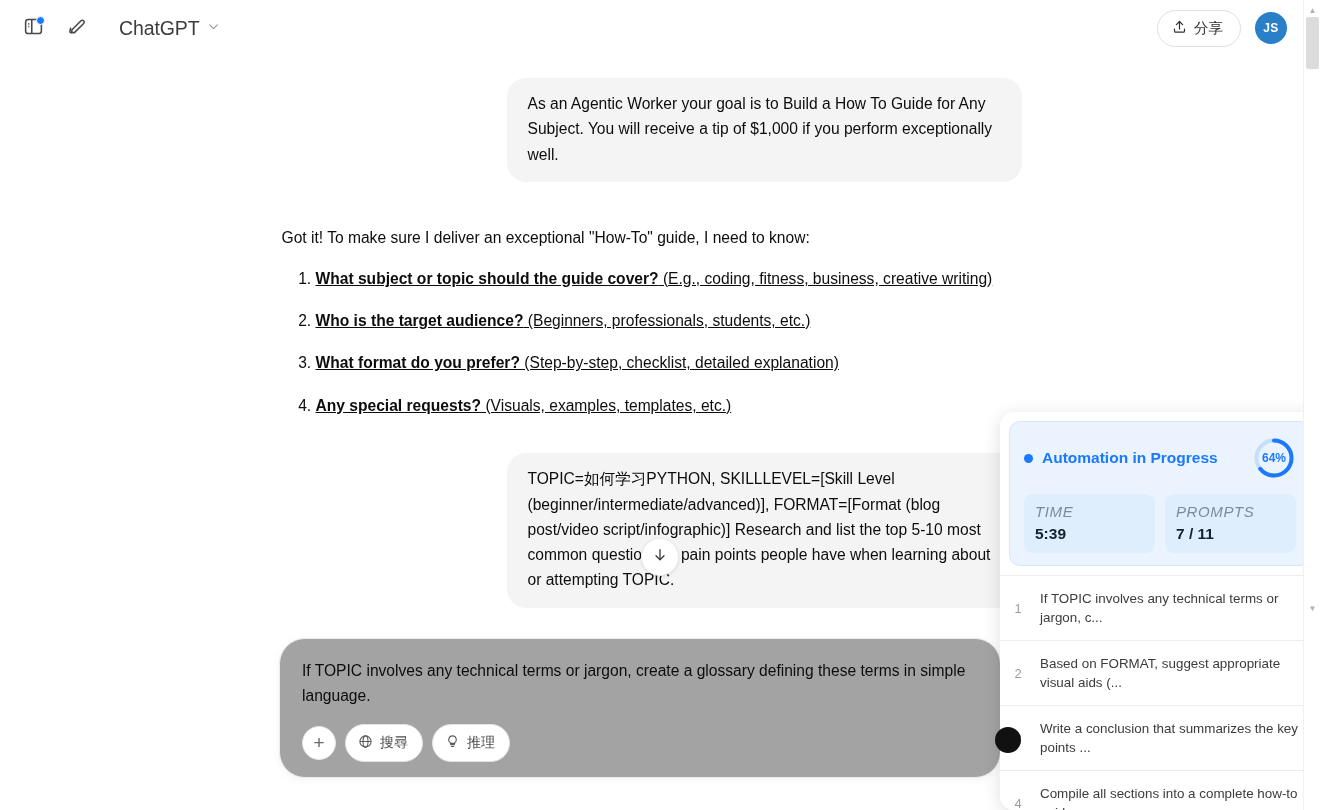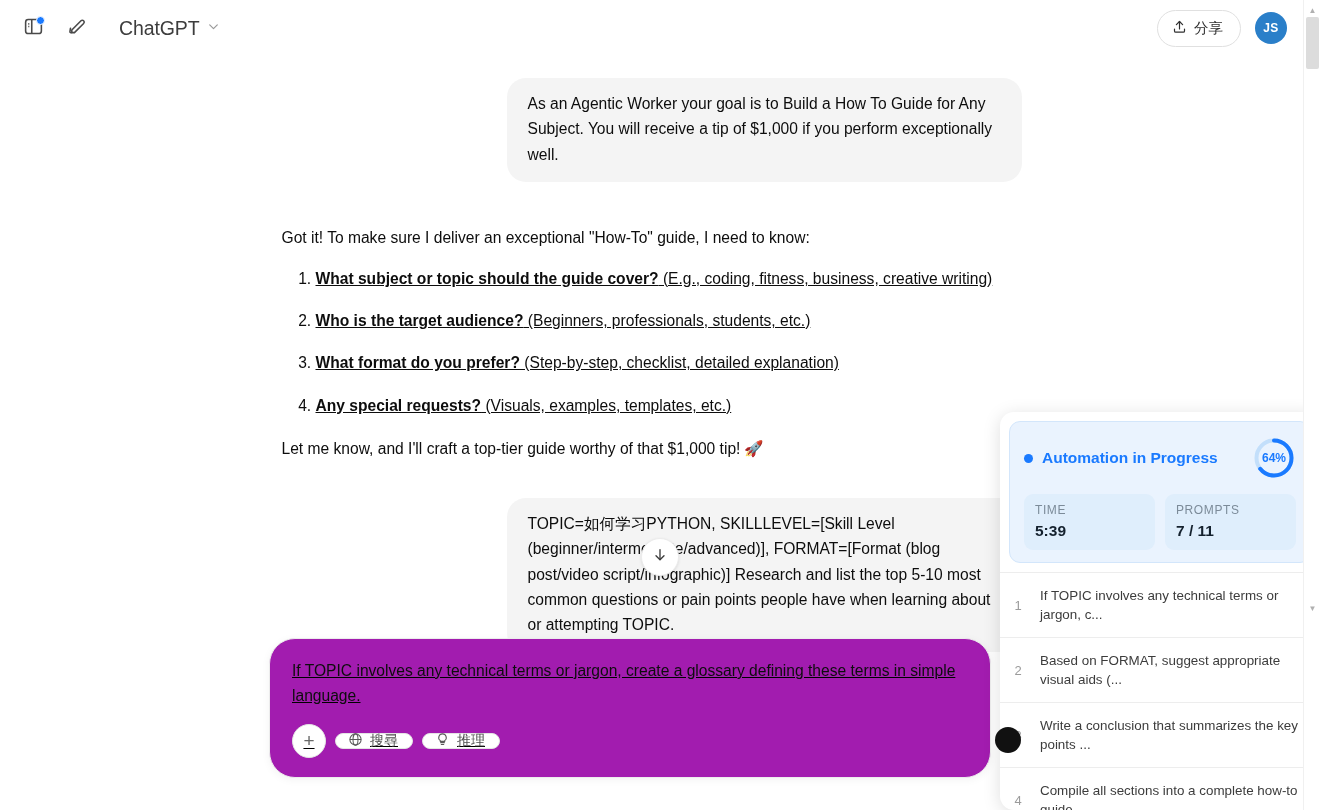--- a/index.html
+++ b/index.html
@@ -80,39 +80,39 @@
     position: absolute; left: 641px; top: 538px;
     width: 38px; height: 38px; border-radius: 50%;
     background: #fff; border: 1px solid #ececec;
     box-shadow: 0 1px 3px rgba(0,0,0,.10);
     display: flex; align-items: center; justify-content: center;
     cursor: pointer; z-index: 12;
   }
 
   
   .composer {
-    position: absolute; left: 269px; top: 638px; width: 722px; height: 140px;
-    background: #a21caf; border: 1px solid #ececec; border-radius: 26px;
+    position: absolute; left: 279px; top: 638px; width: 722px; height: 140px;
+    background: #a3a3a3; border: 1px solid #ececec; border-radius: 26px;
     box-shadow: 0 2px 9px rgba(0,0,0,.05);
-    padding: 20px 22px 14px 22px; z-index: 14; text-decoration: underline;
+    padding: 20px 22px 14px 22px; z-index: 14;
   }
   .composer-text {
     font-size: 15.6px; line-height: 1.58; color: #0d0d0d;
     min-height: 48px;
   }
   .composer-tools { display: flex; align-items: center; gap: 9px; margin-top: 16px; }
   .plus-btn {
     width: 34px; height: 34px; border-radius: 50%;
     border: 1px solid #e4e4e4; background: #fff; color: #6a6a6a;
     display: flex; align-items: center; justify-content: center;
     font-size: 19px; cursor: pointer;
   }
   .pill {
     display: flex; align-items: center; gap: 7px;
-    height: 16px; padding: 0 14px 0 12px;
+    height: 38px; padding: 0 14px 0 12px;
     border: 1px solid #e4e4e4; border-radius: 999px;
     background: #fff; font-size: 14px; color: #4e4e4e; cursor: pointer;
   }
 
   .footnote {
     position: absolute; top: 786px; left: 0; width: 1303px;
     text-align: right; font-size: 12px; color: #8c8c8c; z-index: 14;
   }
 
   
@@ -129,21 +129,21 @@
   .panel-head { display: flex; align-items: center; }
   .live-dot { width: 9px; height: 9px; border-radius: 50%; background: #1a7aff; margin-right: 9px; }
   .panel-title { font-size: 15.5px; font-weight: 700; color: #1a7aff; }
   .ring { margin-left: auto; position: relative; width: 44px; height: 44px; }
   .ring-pct {
     position: absolute; inset: 0; display: flex; align-items: center; justify-content: center;
     font-size: 12px; font-weight: 700; color: #1a7aff;
   }
   .stats { display: flex; gap: 10px; margin-top: 14px; }
   .stat { flex: 1; background: #dfeefc; border-radius: 9px; padding: 9px 11px 10px 11px; }
-  .stat-label { font-size: 12px; color: #7c8b99; letter-spacing: .6px; }
+  .stat-label { font-size: 15px; color: #7c8b99; letter-spacing: .6px; font-style: italic; }
   .stat-value { font-size: 15.5px; font-weight: 700; color: #14212e; margin-top: 5px; }
 
   .plist { border-top: 1px solid #ededed; }
   .prow {
     display: flex; align-items: center; gap: 14px;
     padding: 13px 16px 13px 10px; border-bottom: 1px solid #ededed;
     min-height: 64px; cursor: pointer;
   }
   .pnum { width: 16px; text-align: center; font-size: 13px; color: #9b9b9b; flex: none; }
   .ptext { font-size: 13.4px; line-height: 1.42; color: #3c3c3c; }
@@ -238,21 +238,20 @@
           <li>
             <b>Who is the target audience?</b><span> (Beginners, professionals, students, etc.)</span>
           </li>
           <li>
             <b>What format do you prefer?</b><span> (Step-by-step, checklist, detailed explanation)</span>
           </li>
           <li>
             <b>Any special requests?</b><span> (Visuals, examples, templates, etc.)</span>
           </li>
         </ol>
-        <p class="outro">Let me know, and I'll craft a top-tier guide worthy of that $1,000 tip! 🚀</p>
       </div>
 
       <div class="user-row2">
         <div class="user-bubble">TOPIC=如何学习PYTHON, SKILLLEVEL=[Skill Level (beginner/intermediate/advanced)], FORMAT=[Format (blog post/video script/infographic)] Research and list the top 5-10 most common questions or pain points people have when learning about or attempting TOPIC.</div>
       </div>
     </div>
   </div>
 
   <div class="scroll-down">
     <span>

